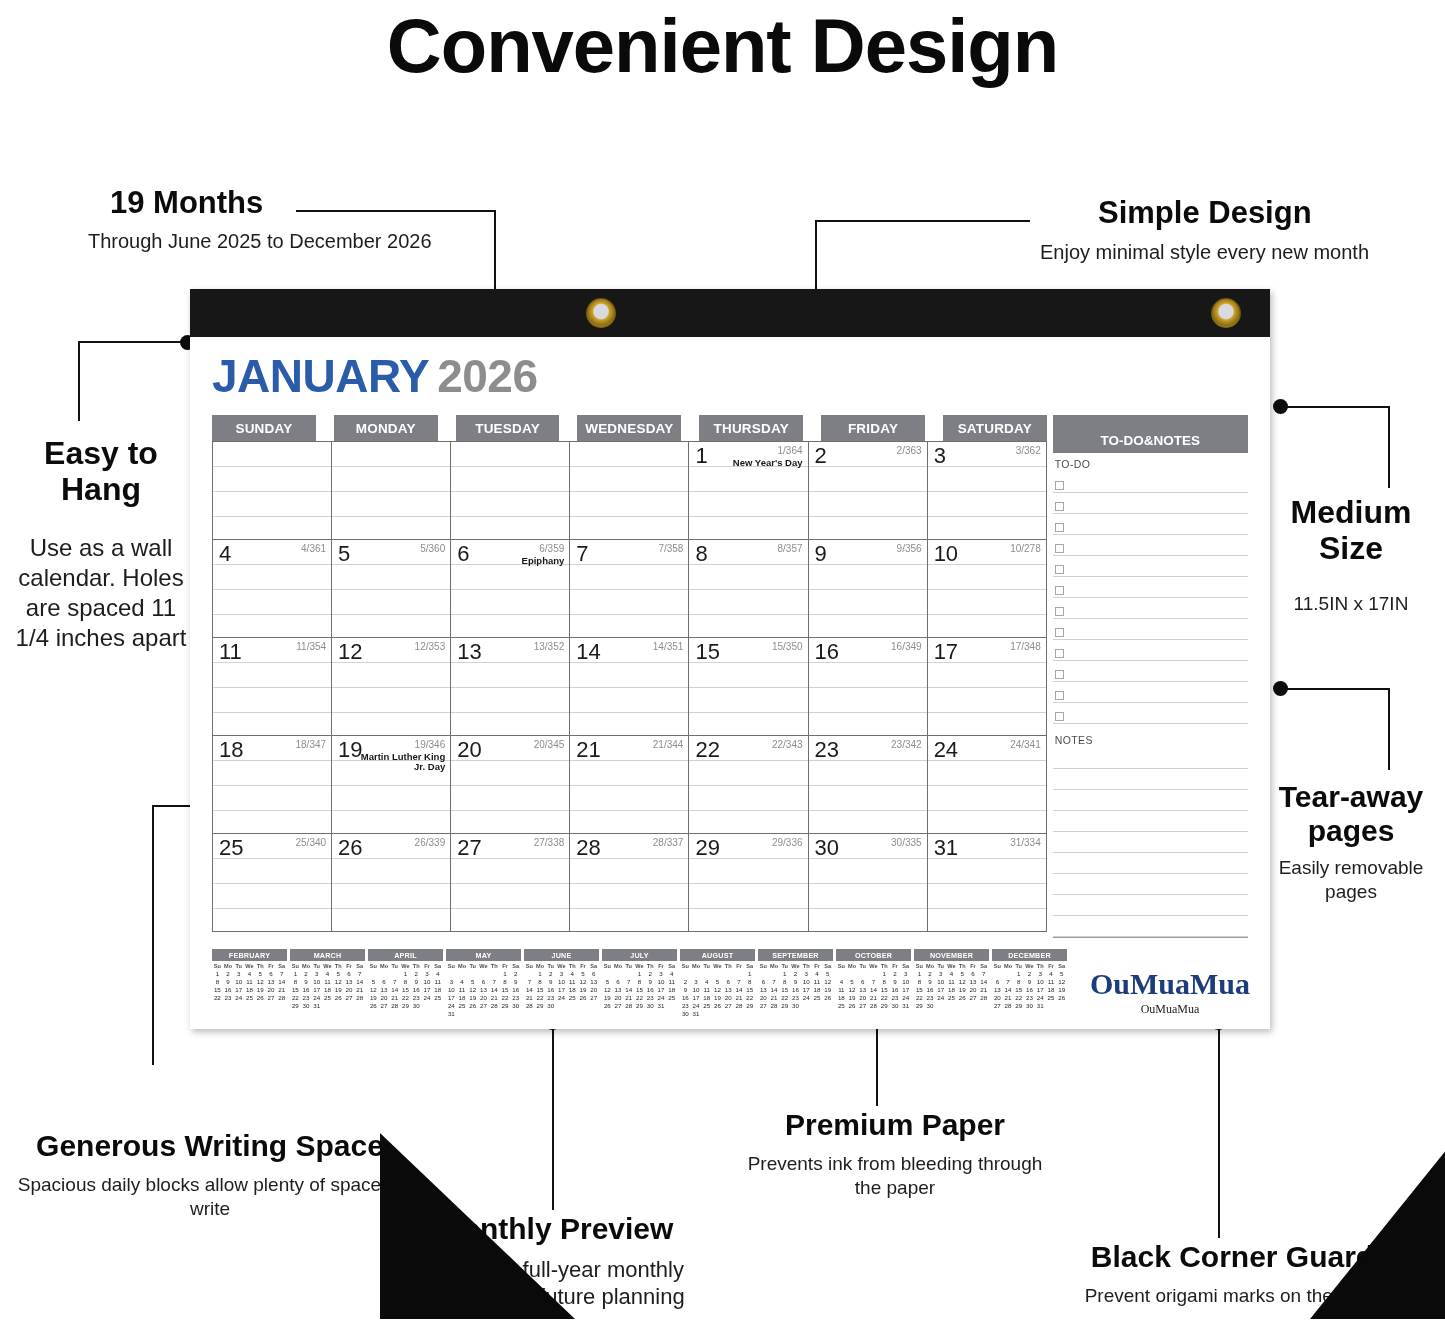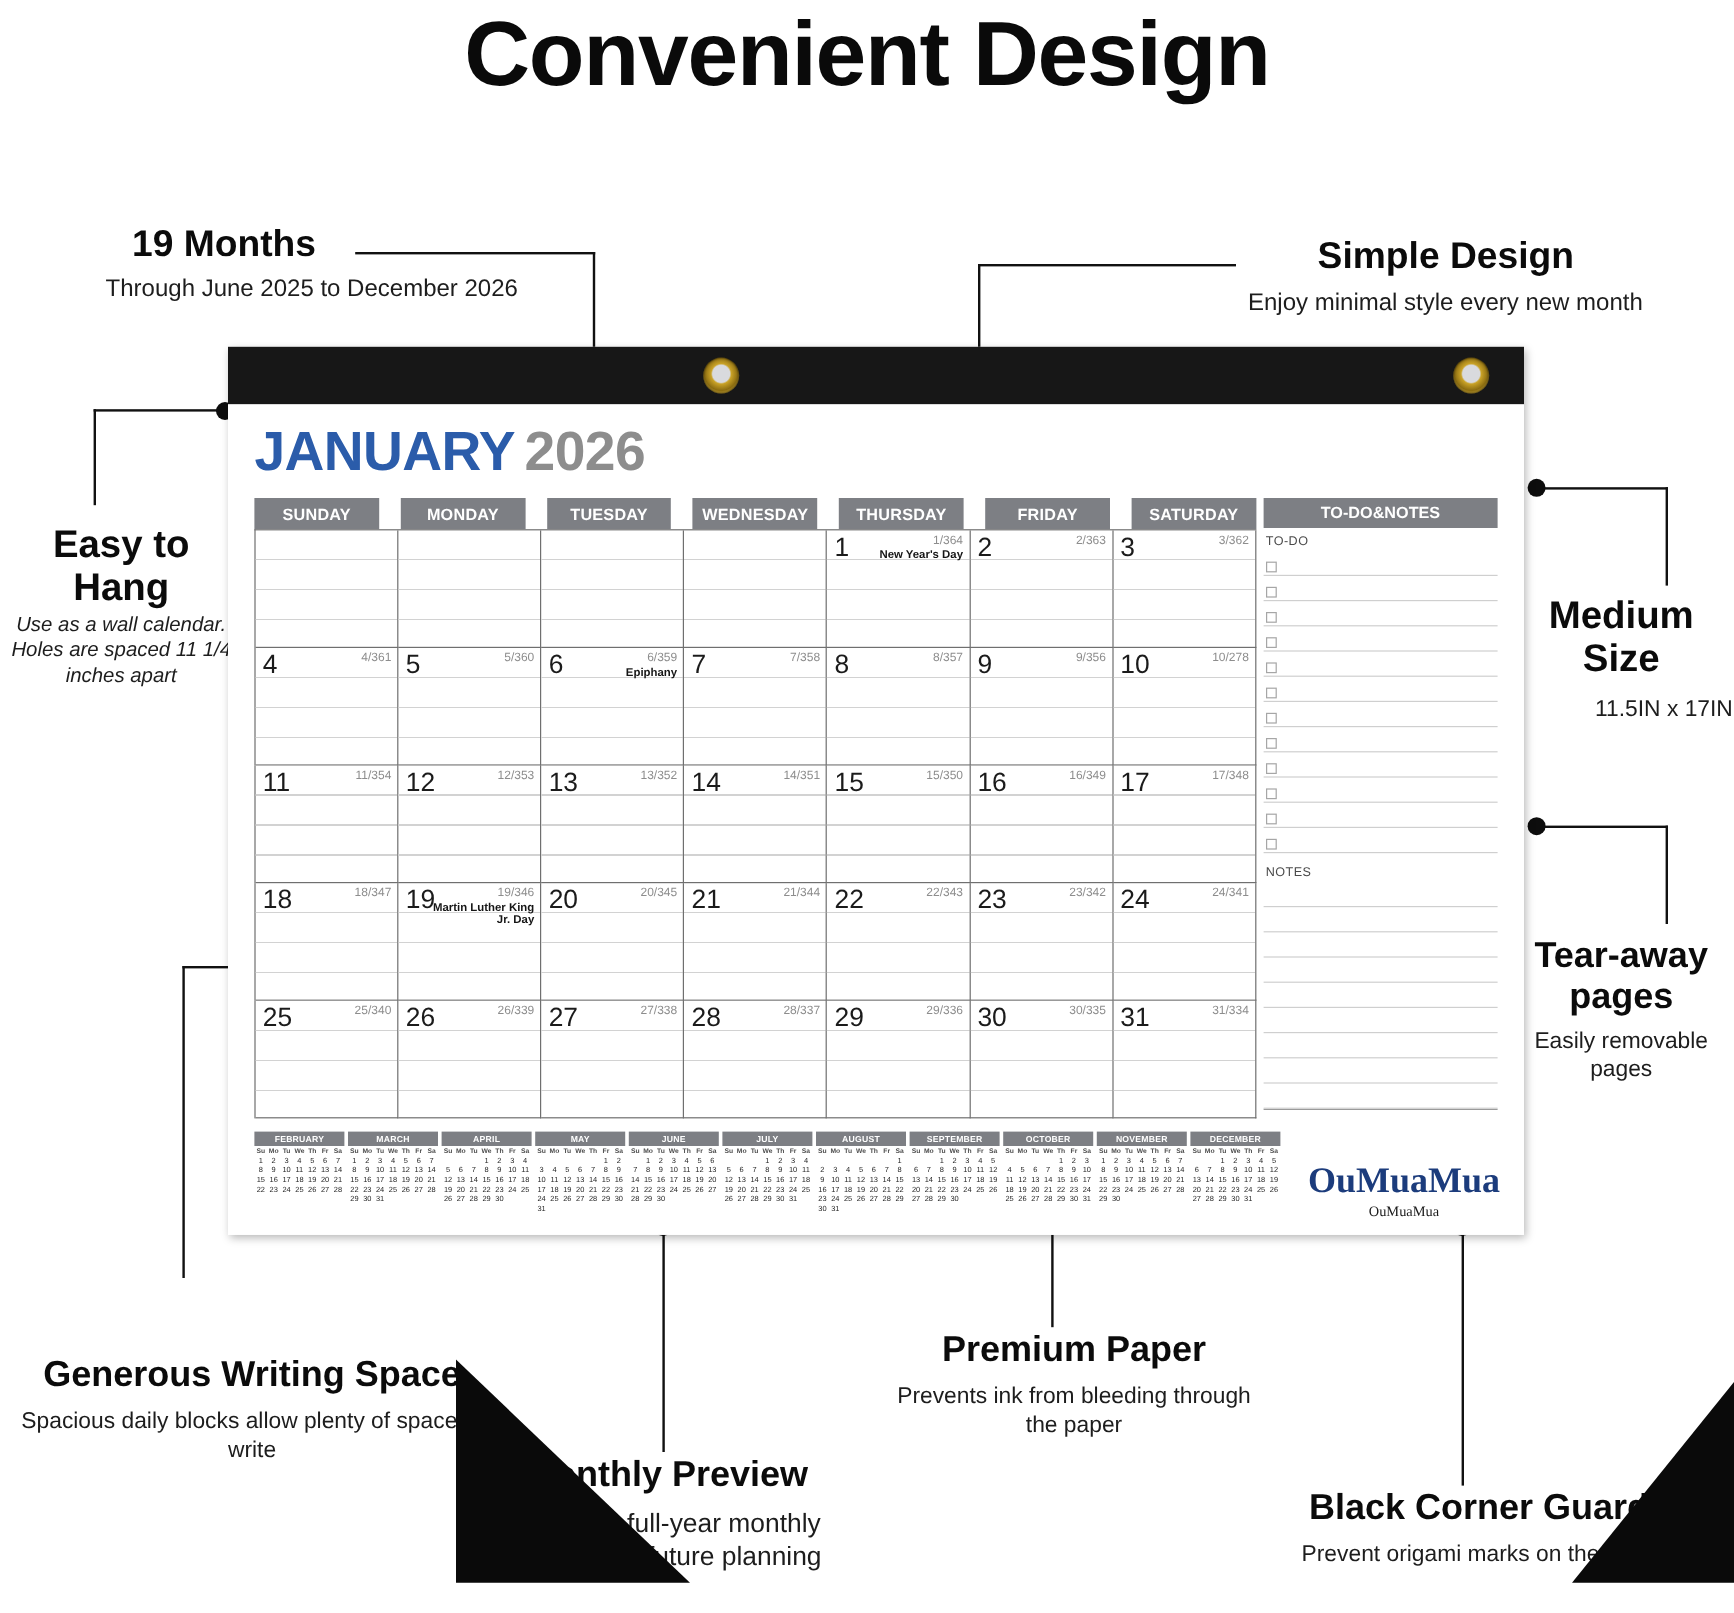--- a/index.html
+++ b/index.html
@@ -30,25 +30,25 @@
   #callout-19-months { left: 88px; top: 186px; width: 420px; text-align: left; }
   #callout-19-months .c-title { font-size: 31px; padding-left: 22px;}
   #callout-19-months .c-sub { font-size: 20px; margin-top: 8px; }
 
   #callout-simple-design { left: 1040px; top: 196px; width: 400px; text-align: left; }
   #callout-simple-design .c-title { font-size: 31px; padding-left: 58px;}
   #callout-simple-design .c-sub { font-size: 20px; margin-top: 9px; }
 
   #callout-easy-to-hang { left: 8px; top: 436px; width: 186px; text-align: center; }
   #callout-easy-to-hang .c-title { font-size: 32px; }
-  #callout-easy-to-hang .c-sub { font-size: 17px; margin-top: 2px; font-style: italic; }
+  #callout-easy-to-hang .c-sub { font-size: 24px; margin-top: 25px; }
 
   #callout-medium-size { left: 1258px; top: 495px; width: 186px; text-align: center; }
   #callout-medium-size .c-title { font-size: 32px; }
-  #callout-medium-size .c-sub { font-size: 19px; margin-top: 13px; text-align: right; }
+  #callout-medium-size .c-sub { font-size: 19px; margin-top: 25px; }
 
   #callout-tear-away { left: 1258px; top: 780px; width: 186px; text-align: center; }
   #callout-tear-away .c-title { font-size: 30px; }
   #callout-tear-away .c-sub { font-size: 19px; margin-top: 9px; }
 
   #callout-generous { left: 0px; top: 1129px; width: 420px; text-align: center; }
   #callout-generous .c-title { font-size: 30px; }
   #callout-generous .c-sub { font-size: 19px; margin-top: 10px; }
 
   #callout-monthly-preview { left: 400px; top: 1212px; width: 310px; text-align: center; }
@@ -103,21 +103,21 @@
     overflow: hidden;
   }
   .daynum { position: absolute; left: 6px; top: 3px; font-size: 22px; color: #1b1b1b; line-height: 1; }
   .julian { position: absolute; right: 5px; top: 4px; font-size: 10px; color: #8d8d8d; text-align: right; line-height: 1.05; }
   .holiday { position: absolute; right: 5px; top: 16px; font-size: 9.5px; font-weight: bold; color: #161616;
              text-align: right; line-height: 1.05; max-width: 86px; }
 
   
   #todo-panel { width: 200px; }
   .todo-head { background: #7d7f84; color: #fff; font-size: 13.5px; font-weight: bold;
-               text-align: center; padding: 5px 0 5px; }
+               text-align: center; padding: 18px 0 5px; }
   #todo-inner { border-bottom: 1px solid #9a9a9a; padding-top: 4px; }
   .panel-label { font-size: 10.5px; color: #4a4a4a; letter-spacing: .4px; padding: 1px 0 2px 2px; }
   .todo-line { display: flex; align-items: flex-end; gap: 5px; height: 21px;
                border-bottom: 1px solid #cfcfcf; padding-left: 2px; }
   .cbx { width: 9px; height: 9px; border: 1px solid #a6a6a6; margin-bottom: 2px; flex: 0 0 auto; }
   .notes-gap { height: 9px; }
   .note-line { height: 21px; border-bottom: 1px solid #cfcfcf; }
 
   
   #mini-strip { display: flex; gap: 3px; margin-top: 11px; width: 855px; }

